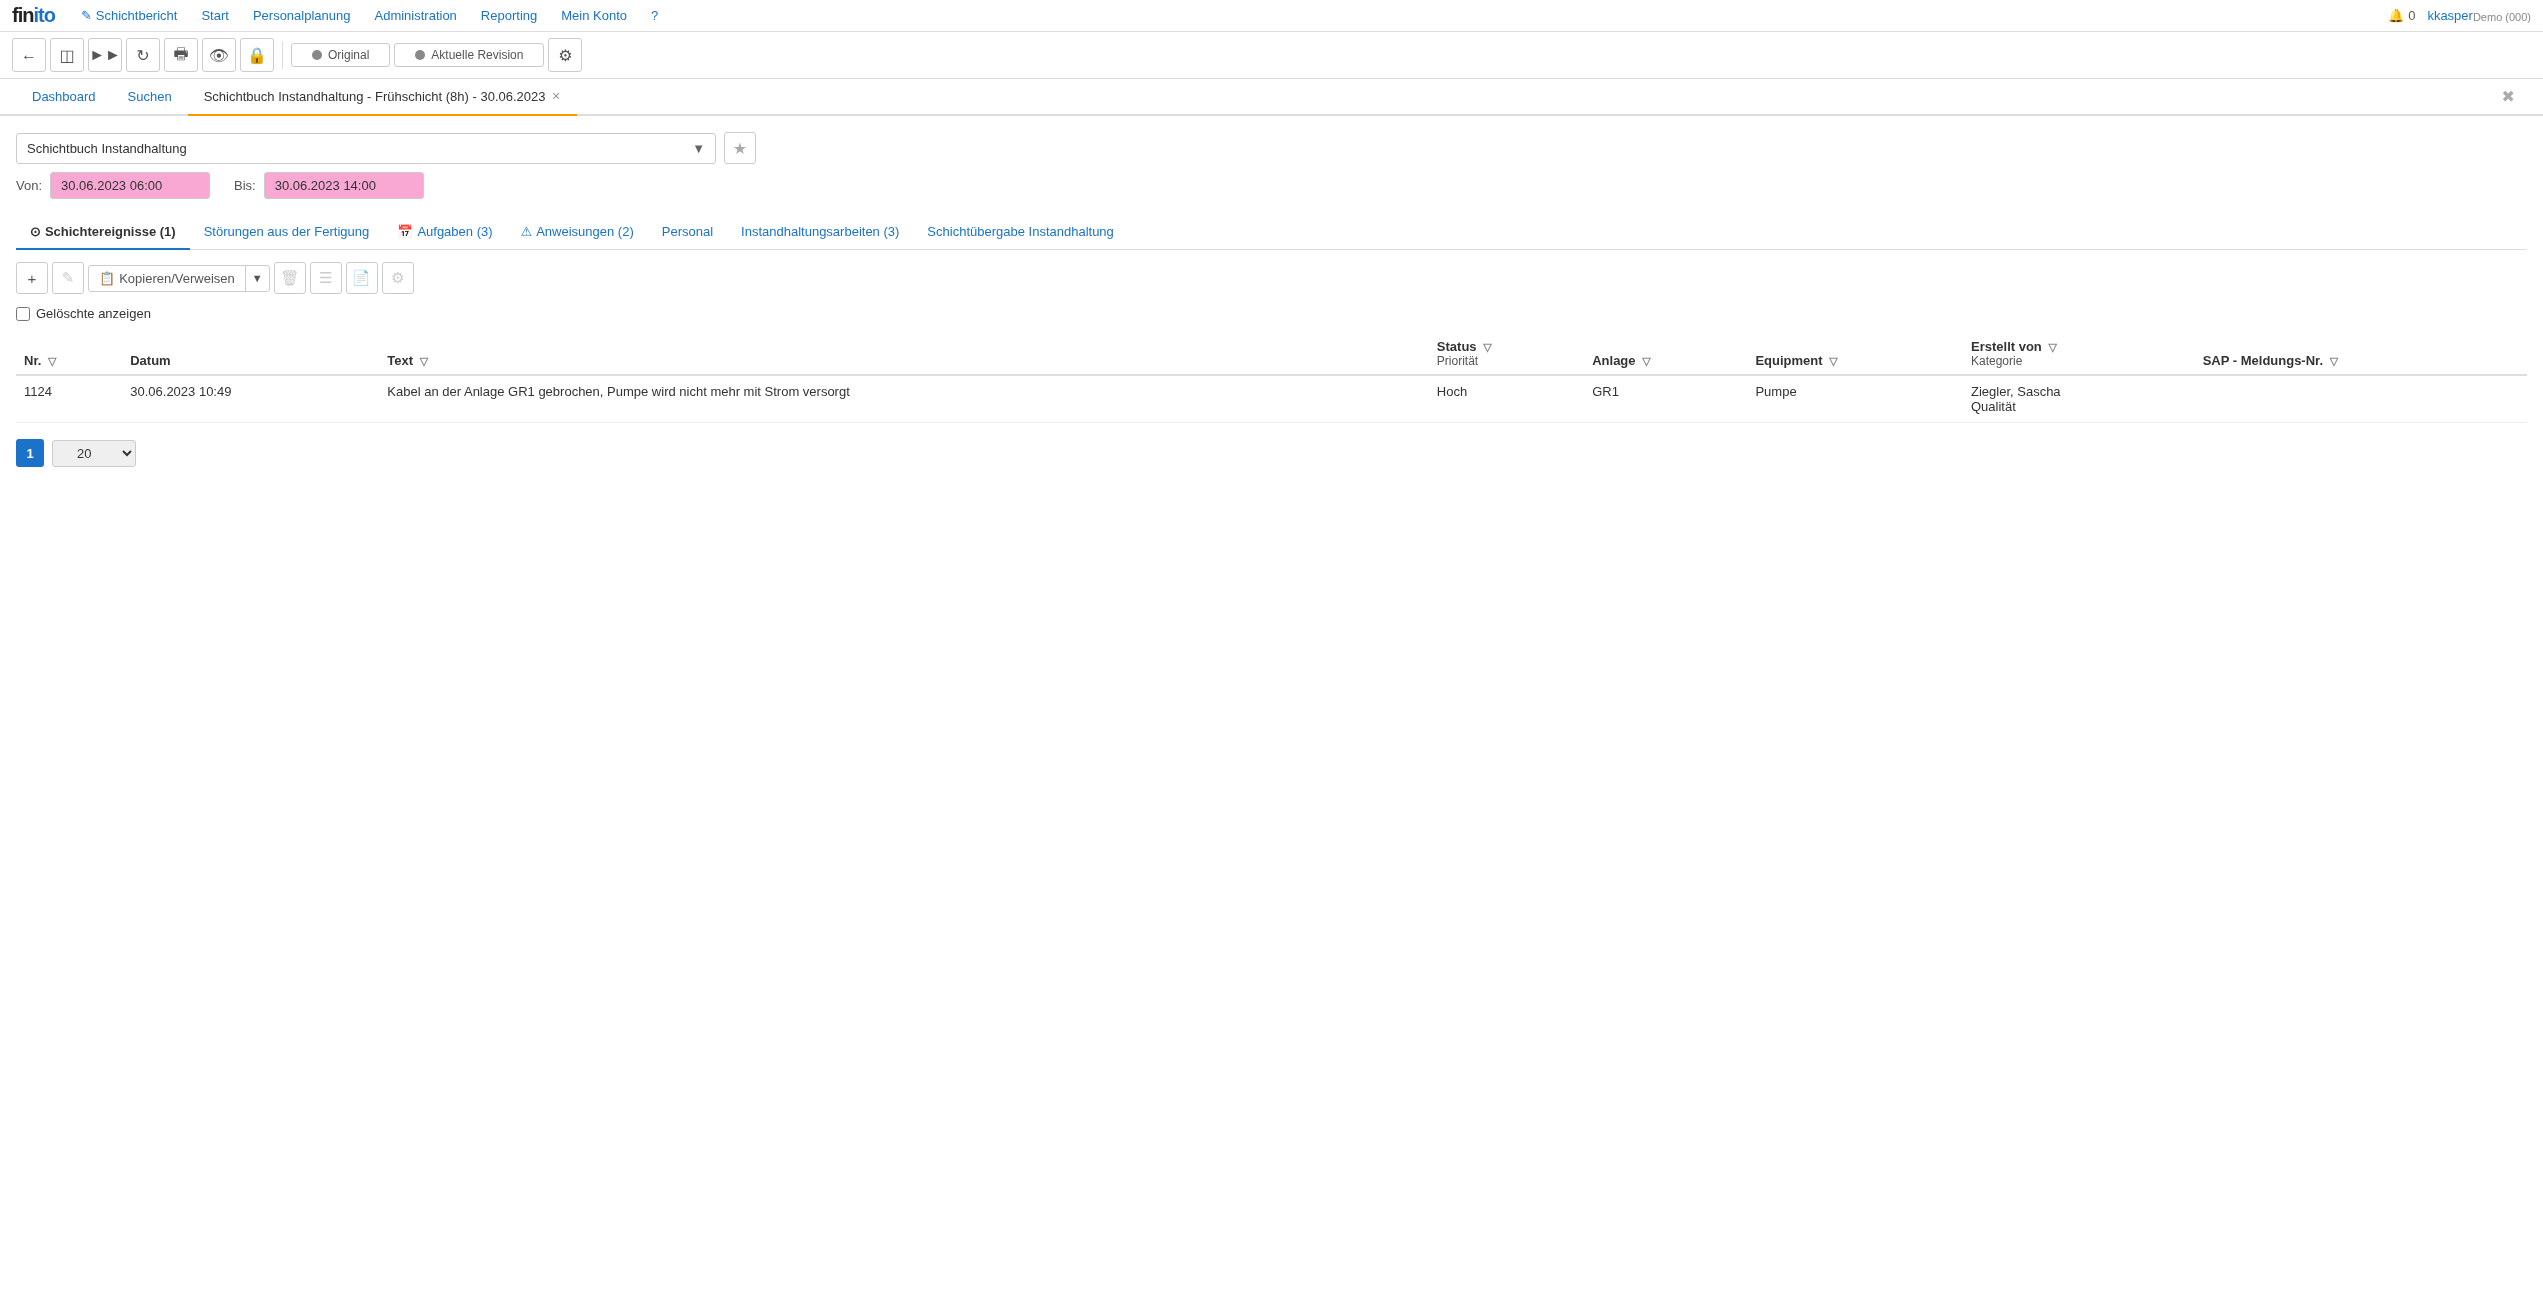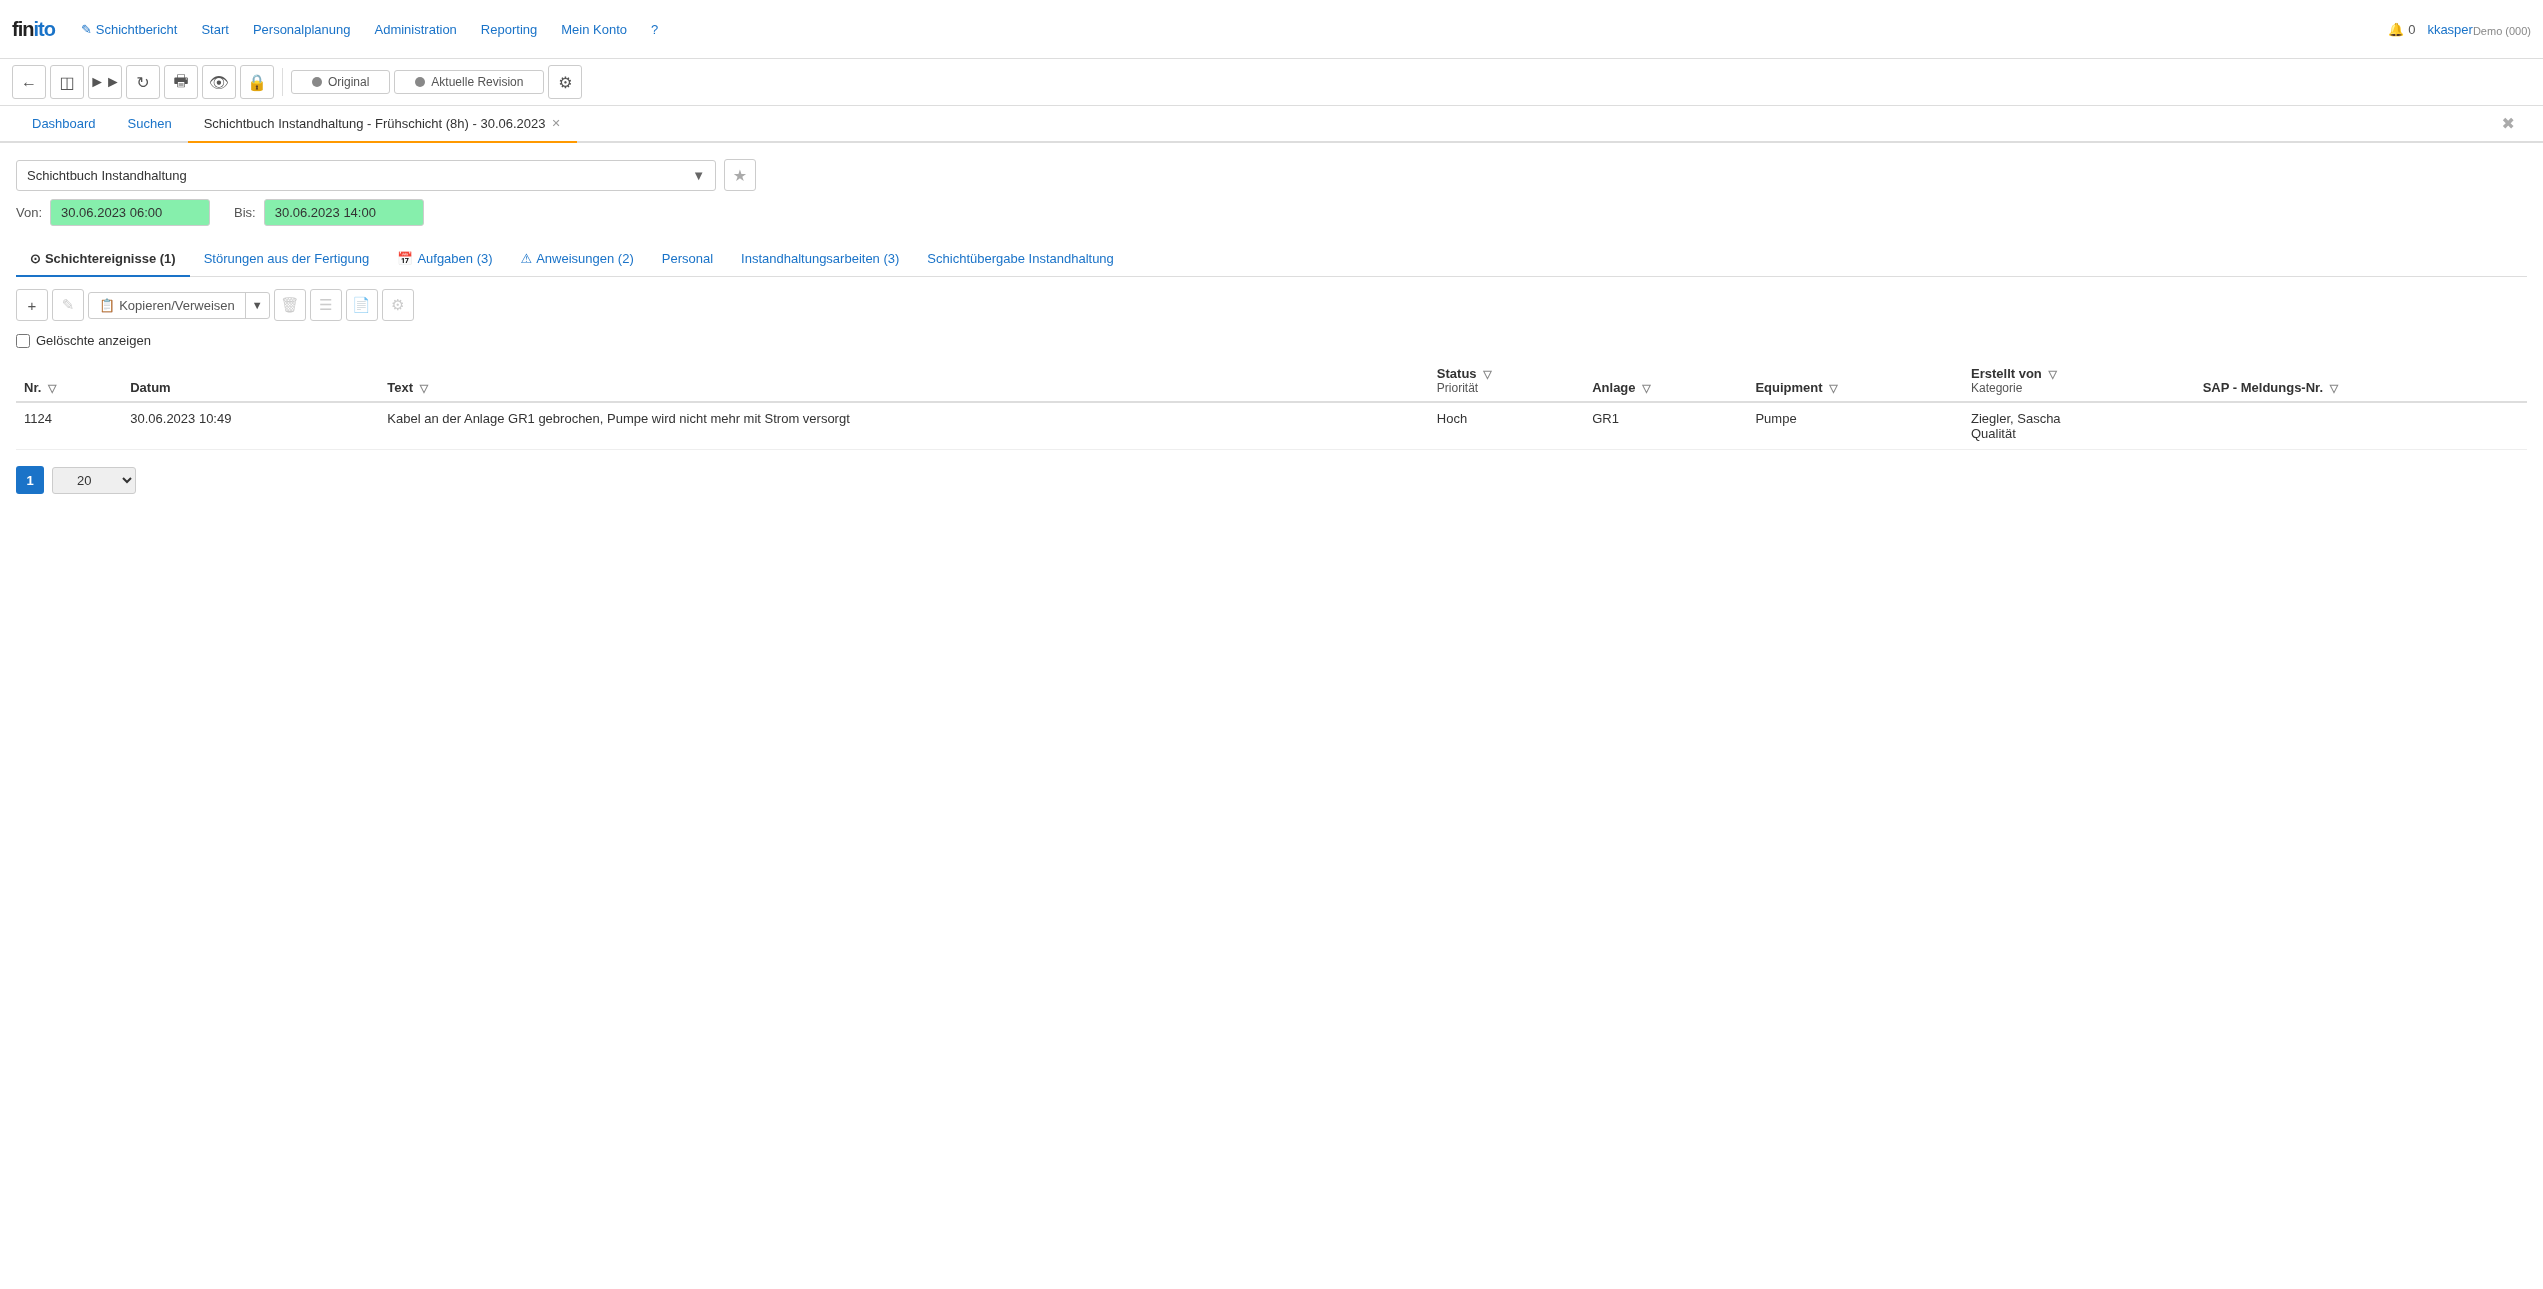--- a/index.html
+++ b/index.html
@@ -5,21 +5,21 @@
     * { box-sizing: border-box; margin: 0; padding: 0; }
     body { font-family: Arial, sans-serif; font-size: 13px; background: #fff; color: #333; }
 
     
     .top-nav {
       display: flex;
       align-items: center;
       background: #fff;
       border-bottom: 1px solid #ddd;
       padding: 0 12px;
-      height: 59px;
+      height: 32px;
       gap: 4px;
     }
     .logo {
       font-size: 20px;
       font-weight: bold;
       color: #222;
       margin-right: 12px;
       letter-spacing: -1px;
     }
     .logo span { color: #1a73c8; }
@@ -162,21 +162,21 @@
     .date-field {
       display: flex; align-items: center; gap: 8px;
     }
     .date-label { color: #555; font-size: 13px; }
     .date-input {
       padding: 5px 10px;
       border: 1px solid #ccc;
       border-radius: 3px;
       font-size: 13px;
       color: #333;
-      background: #86efac;
+      background: #f9a8d4;
       min-width: 160px;
     }
 
     
     .sub-tab-bar {
       display: flex;
       align-items: center;
       border-bottom: 1px solid #ddd;
       margin-bottom: 12px;
       gap: 0;

